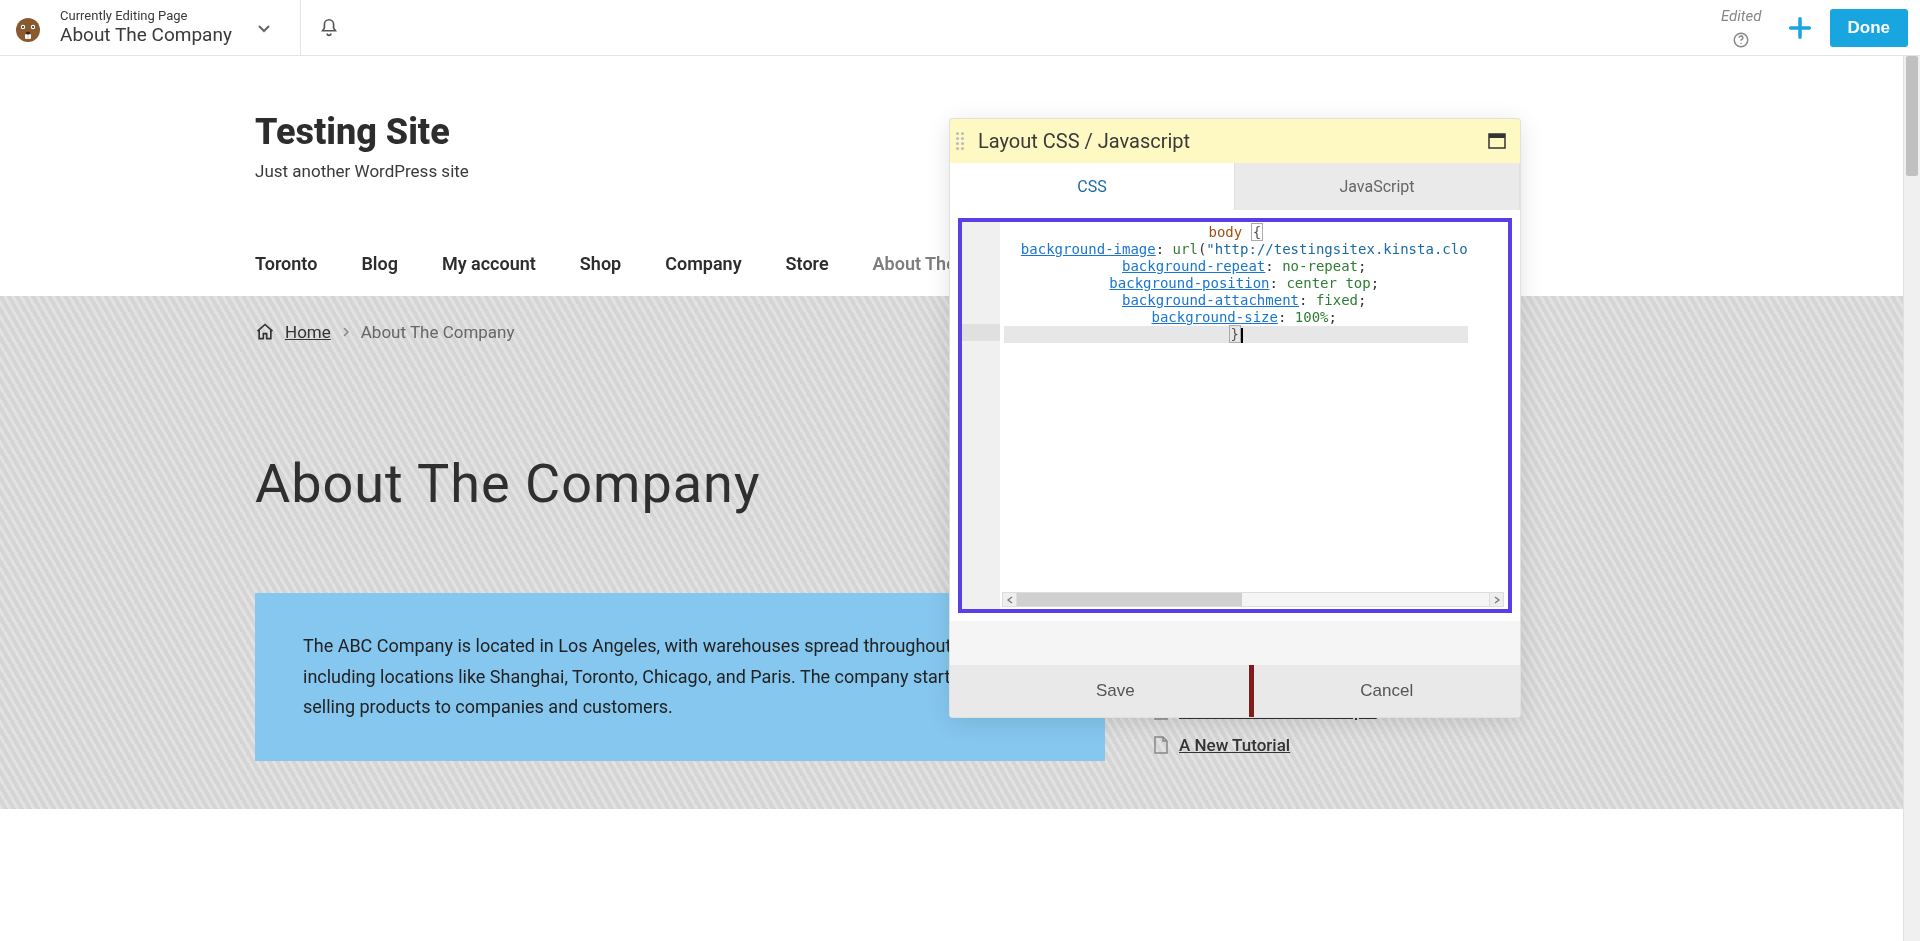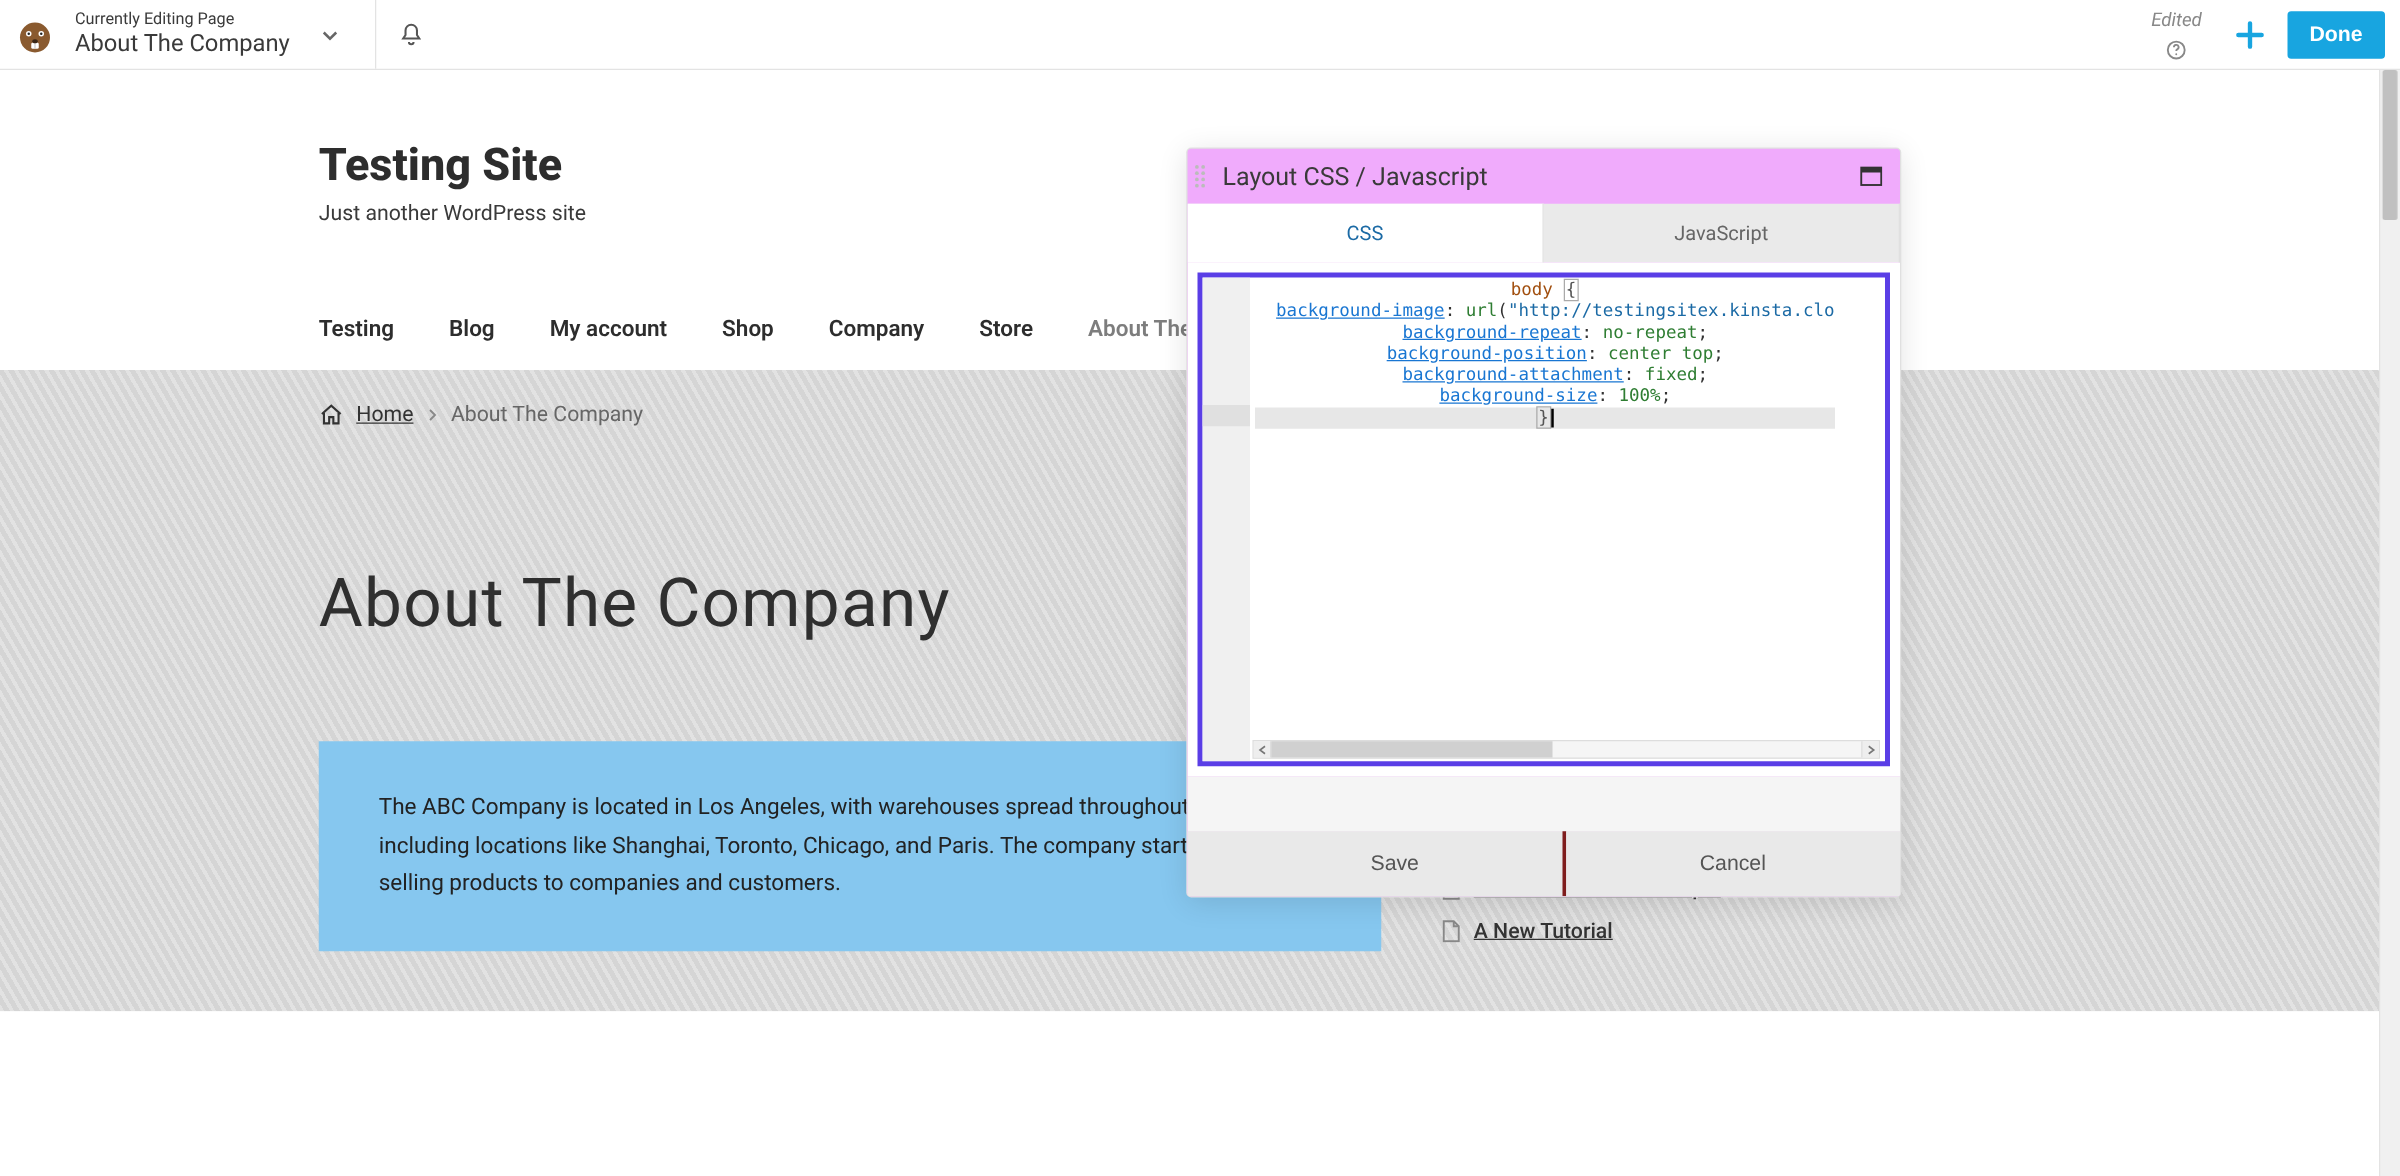--- a/index.html
+++ b/index.html
@@ -38,21 +38,21 @@
 .page-heading { font-size: 54px; font-weight: 400; color: #2f2f2f; margin-top: 110px; letter-spacing: 1px; }
 
 .content-row { display: flex; gap: 48px; margin-top: 78px; align-items: flex-start; }
 .blue-box { background: #86c7ef; padding: 38px 48px; flex: 0 0 850px; font-size: 18px; color: #222; line-height: 1.7; }
 .sidebar-links { flex: 1; padding-top: 74px; }
 .sidebar-link-row { display: flex; align-items: center; gap: 10px; margin-bottom: 14px; font-size: 17px; }
 .sidebar-link-row a { color: #333; text-decoration: underline; cursor: pointer; font-weight: 500;}
 .doc-icon { color: #888; }
 
 
-.panel-overlay { position: absolute; top: 63px; left: 950px; width: 570px; background: #f0abfc; box-shadow: 0 0 0 1px #e0e0e0, 0 4px 24px rgba(0,0,0,0.12); border-radius: 3px; z-index: 50; overflow: hidden; }
+.panel-overlay { position: absolute; top: 63px; left: 950px; width: 570px; background: #fef9c3; box-shadow: 0 0 0 1px #e0e0e0, 0 4px 24px rgba(0,0,0,0.12); border-radius: 3px; z-index: 50; overflow: hidden; }
 .panel-header { display: flex; align-items: center; padding: 10px 14px 10px 6px; }
 .drag-dots { width: 14px; display: grid; grid-template-columns: repeat(2, 3px); gap: 2px; margin-right: 8px; }
 .drag-dots span { width: 3px; height: 3px; background: #bbb; border-radius: 50%; }
 .panel-title { font-size: 20px; color: #3a3a3a; flex: 1; }
 .panel-max { cursor: pointer; }
 .panel-tabs { display: flex; background: #eaeaea; }
 .panel-tab { flex: 1; text-align: center; padding: 14px 0; font-size: 16px; cursor: pointer; color: #666; border-right: 1px solid #e0e0e0; }
 .panel-tab.active { background: #fff; color: #1b6aa5; }
 .panel-body { background: #fff; padding: 8px; }
 .code-frame { border: 4px solid #5a3ee6; background: #fff; height: 395px; position: relative; overflow:hidden;text-align:center;}
@@ -72,21 +72,21 @@
 .cursor-line { display: inline-block; border-left: 2px solid #000; height: 15px; vertical-align: middle; }
 .hscroll { position: absolute; left: 40px; right: 4px; bottom: 2px; height: 15px; background: #f5f5f5; border: 1px solid #ddd; }
 .hscroll-thumb { position: absolute; left: 0; top: 0; bottom: 0; width: 45%; background: #d0d0d0; }
 .hscroll-arrow-l, .hscroll-arrow-r { position: absolute; top: 0; bottom: 0; width: 14px; background: #eee; display:flex; align-items:center; justify-content:center;}
 .hscroll-arrow-l { left: 0; border-right: 1px solid #ddd;}
 .hscroll-arrow-r { right: 0; border-left: 1px solid #ddd;}
 
 .panel-footer-gap { height: 44px; background: #f5f5f5; }
 .panel-footer { display: flex; background: #f5f5f5; }
 .panel-footer button { flex: 1; border: none; background: #e9e9e9; padding: 16px 0; font-size: 17px; color: #555; cursor: pointer; }
-.panel-footer button:first-child { border-right: 3px solid #7f1d1d; padding-left: 32px; }
+.panel-footer button:first-child { border-right: 5px solid #7f1d1d; padding-left: 32px; }
 
 .page-scrollbar { position: fixed; top: 56px; right: 0; bottom: 0; width: 17px; background: #f0f0f0; border-left: 1px solid #e0e0e0; }
 .page-scrollbar-thumb { position: absolute; top: 0; left: 2px; right: 2px; height: 120px; background: #c0c0c0; border-radius: 2px; }
 
 svg { display: block; }
 </style>
 </head>
 <body>
 
 <div class="topbar">
@@ -134,21 +134,21 @@
   </div>
   <button class="done-btn">Done</button>
 </div>
 
 <div class="page-wrap">
 
   <div class="site-header">
     <div class="site-title">Testing Site</div>
     <div class="site-tagline">Just another WordPress site</div>
     <div class="nav-row" id="nav-row">
-        <div class="nav-item">Testing</div>
+        <div class="nav-item">Toronto</div>
         <div class="nav-item">Blog</div>
         <div class="nav-item">My account</div>
         <div class="nav-item">Shop</div>
         <div class="nav-item">Company</div>
         <div class="nav-item">Store</div>
         <div class="nav-item current">About The Company</div>
       </div>
   </div>
 
   <div class="textured-section">

